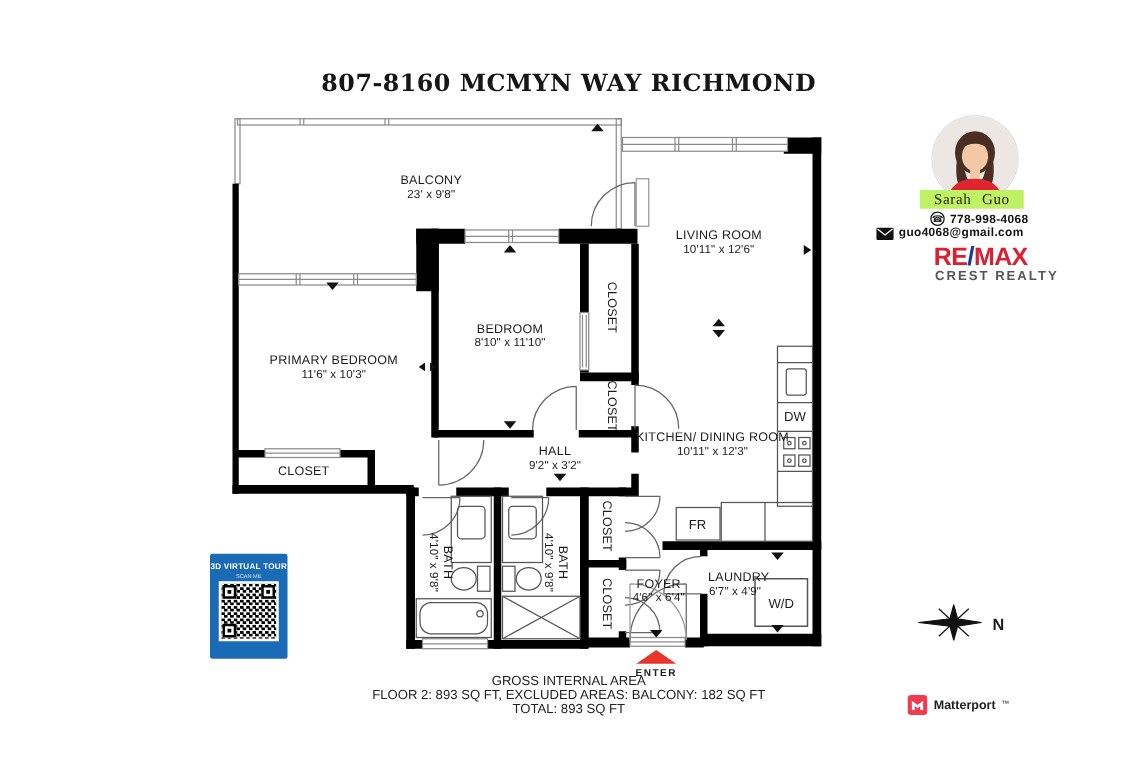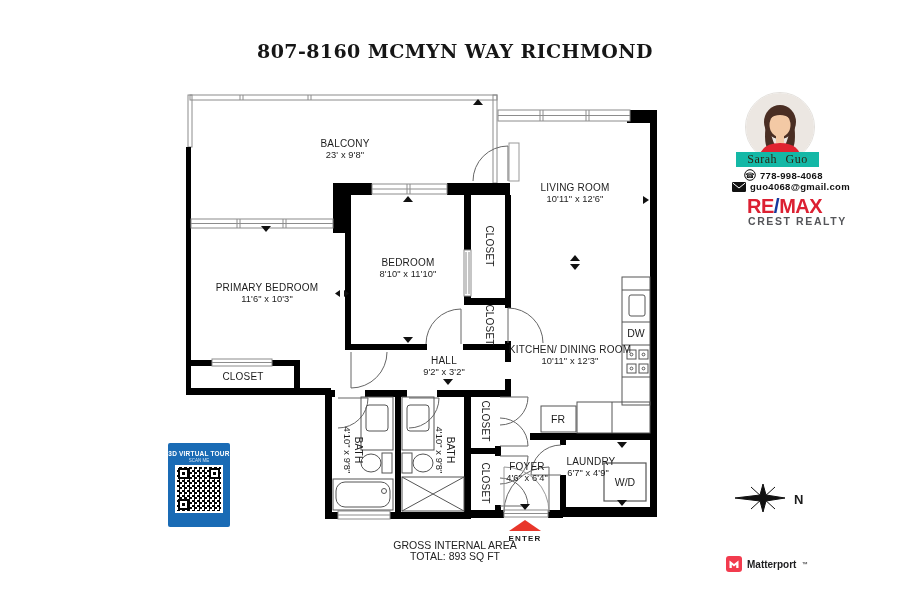--- a/index.html
+++ b/index.html
@@ -1,38 +1,38 @@
 <!DOCTYPE html>
 <html><head>
 <meta charset="utf-8">
 <style>
   html,body{margin:0;padding:0;background:#fff;}
   body{width:910px;height:606px;position:relative;overflow:hidden;
        font-family:"Liberation Sans",sans-serif;color:#1c1c1c;}
   .abs{position:absolute;}
   
-  #page-title{left:0;right:0;top:40px;text-align:center;
+  #page-title{left:0;right:0;top:56px;text-align:center;
     font-family:"DejaVu Serif","Liberation Serif",serif;
     font-weight:700;font-size:19px;letter-spacing:.4px;color:#161616;}
   
   #plan{left:0;top:0;width:910px;height:606px;}
   svg text{font-family:"Liberation Sans",sans-serif;fill:#1c1c1c;}
   .rname{font-size:10px;letter-spacing:.2px;}
   .rdims{font-size:9.3px;letter-spacing:.1px;}
   .fixlab{font-size:10.5px;}
   
   #agent-photo{left:745px;top:92px;width:68px;height:68px;border-radius:50%;
     overflow:hidden;border:1px solid #e3e0dc;}
-  #agent-banner{left:736px;top:152px;width:83px;height:15px;background:#14b8a6;
+  #agent-banner{left:736px;top:152px;width:83px;height:15px;background:#bef264;
     display:flex;align-items:center;justify-content:center;}
   #agent-banner span{font-family:"Liberation Serif",serif;font-size:12px;
     color:#2e2313;letter-spacing:.5px;word-spacing:5px;}
   .contact-row{display:flex;align-items:center;gap:4px;}
   #agent-phone{left:744px;top:169px;}
-  #agent-email{left:732px;top:181px;}
+  #agent-email{left:701px;top:181px;}
   .contact-row b{font-size:9.5px;letter-spacing:.3px;color:#111;}
   #remax{left:747px;top:196px;font-weight:800;font-size:20px;letter-spacing:-.5px;line-height:20px;}
   #remax .re,#remax .max{color:#DC2032;}
   #remax .slash{color:#16399E;font-size:21px;}
   #remax-sub{left:748px;top:215px;font-size:10.5px;font-weight:700;
     letter-spacing:1.6px;color:#55565a;text-align:right;}
   
   #qr-card{left:168px;top:443px;width:62px;height:84px;background:#1A6BB5;
     border-radius:2px;text-align:center;}
   #qr-title{margin-top:7px;font-size:6.5px;font-weight:700;color:#fff;letter-spacing:.2px;}
@@ -299,20 +299,21 @@
   <div id="qr-sub">SCAN ME</div>
   <div id="qr-box">
     <div class="qf tl"></div>
     <div class="qf tr"></div>
     <div class="qf bl"></div>
   </div>
 </div>
 
 <div id="footer" class="abs">
   <div class="fline">GROSS INTERNAL AREA</div>
+  <div class="fline">FLOOR 2: 893 SQ FT, EXCLUDED AREAS: BALCONY: 182 SQ FT</div>
   <div class="fline">TOTAL: 893 SQ FT</div>
 </div>
 
 <div id="matterport" class="abs">
   <svg width="16" height="16" viewBox="0 0 16 16">
     <rect width="16" height="16" rx="3" fill="#F23B4E"></rect>
     <path d="M3.5,12 L3.5,4.5 L8,8 L12.5,4.5 L12.5,12 L10.2,12 L10.2,8.8 L8,10.6 L5.8,8.8 L5.8,12 Z" fill="#fff"></path>
   </svg>
   <span id="matterport-name">Matterport</span>
     <sup>™</sup>

